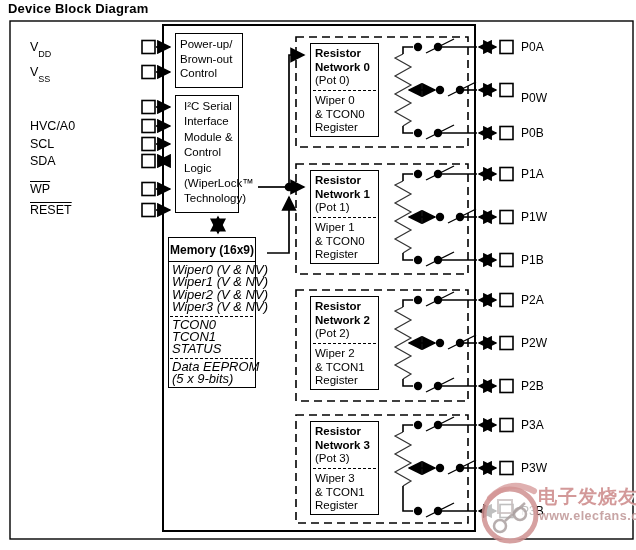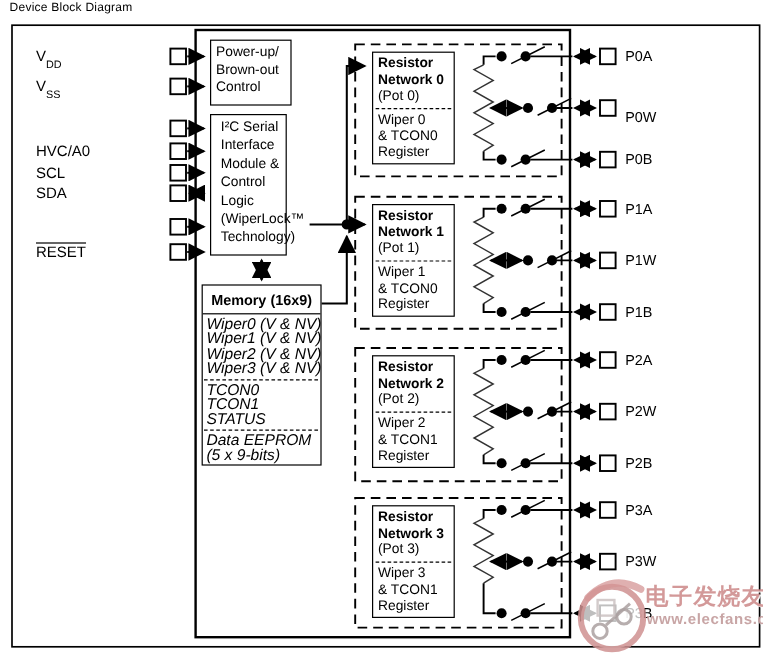--- a/index.html
+++ b/index.html
@@ -2,40 +2,40 @@
 <html><head>
 <meta charset="utf-8">
 <style>
   html,body{margin:0;padding:0;background:#fff;}
   .stage{
     position:relative;width:636px;height:550px;background:#fff;
     font-family:"Liberation Sans",sans-serif;color:#000;overflow:hidden;
   }
   .stage svg.wires{position:absolute;left:0;top:0;}
   .title{
-    position:absolute;left:8px;top:1px;font-size:10px;font-weight:normal;
+    position:absolute;left:8px;top:1px;font-size:13px;font-weight:bold;
     letter-spacing:0.2px;
   }
   .llab{
     position:absolute;left:30px;width:108px;text-align:left;
     font-size:12.5px;line-height:16px;height:16px;white-space:nowrap;
   }
   .llab sub{font-size:9px;position:relative;top:2px;}
   .llab.ovl span{text-decoration:overline;}
   .rlab{
     position:absolute;left:521px;width:60px;font-size:12px;line-height:16px;
     height:16px;white-space:nowrap;
   }
   .block{
     position:absolute;border:1.7px solid #000;background:#fff;
     font-size:11.5px;box-sizing:border-box;
   }
   .power{left:175px;top:33px;width:68px;height:55px;padding:3px 0 0 4px;line-height:14.5px;}
   .i2c{left:175px;top:95px;width:64px;height:118px;padding:3px 0 0 8px;line-height:15.4px;}
-  .mem{left:168px;top:237px;width:100px;height:151px;}
+  .mem{left:168px;top:237px;width:88px;height:151px;}
   .mem-head{height:23px;line-height:24px;border-bottom:1.7px solid #000;text-align:center;font-weight:bold;font-size:12px;}
   .mem-sec{padding:2px 0 1px 3px;line-height:12.4px;font-size:13px;white-space:nowrap;font-style:italic;}
   .mem-div{border-top:1.6px dashed #000;margin:1px 2px 0 1px;}
   .net{width:69px;height:94px;left:310px;}
   .net-top{padding:3px 0 0 4px;line-height:13.6px;height:43px;}
   .net-top .b{font-weight:bold;}
   .net-div{border-top:1.6px dashed #000;margin:0 2px;}
   .net-bot{padding:3px 0 0 4px;line-height:13.6px;}
   .line{display:block;white-space:nowrap;}
   
@@ -230,20 +230,21 @@
     </g>
   </svg>
 
   <div class="title">Device Block Diagram</div>
 
   <div class="llab" style="top:39px"><span>V</span><sub>DD</sub></div>
   <div class="llab" style="top:64px"><span>V</span><sub>SS</sub></div>
   <div class="llab" style="top:118px"><span>HVC/A0</span></div>
   <div class="llab" style="top:136px"><span>SCL</span></div>
   <div class="llab" style="top:153px"><span>SDA</span></div>
+  <div class="llab ovl" style="top:181px"><span>WP</span></div>
   <div class="llab ovl" style="top:202px"><span>RESET</span></div>
 
   <div class="rlab" style="top:39px">P0A</div>
   <div class="rlab" style="top:90px">P0W</div>
   <div class="rlab" style="top:125px">P0B</div>
   <div class="rlab" style="top:166px">P1A</div>
   <div class="rlab" style="top:209px">P1W</div>
   <div class="rlab" style="top:252px">P1B</div>
   <div class="rlab" style="top:292px">P2A</div>
   <div class="rlab" style="top:335px">P2W</div>

